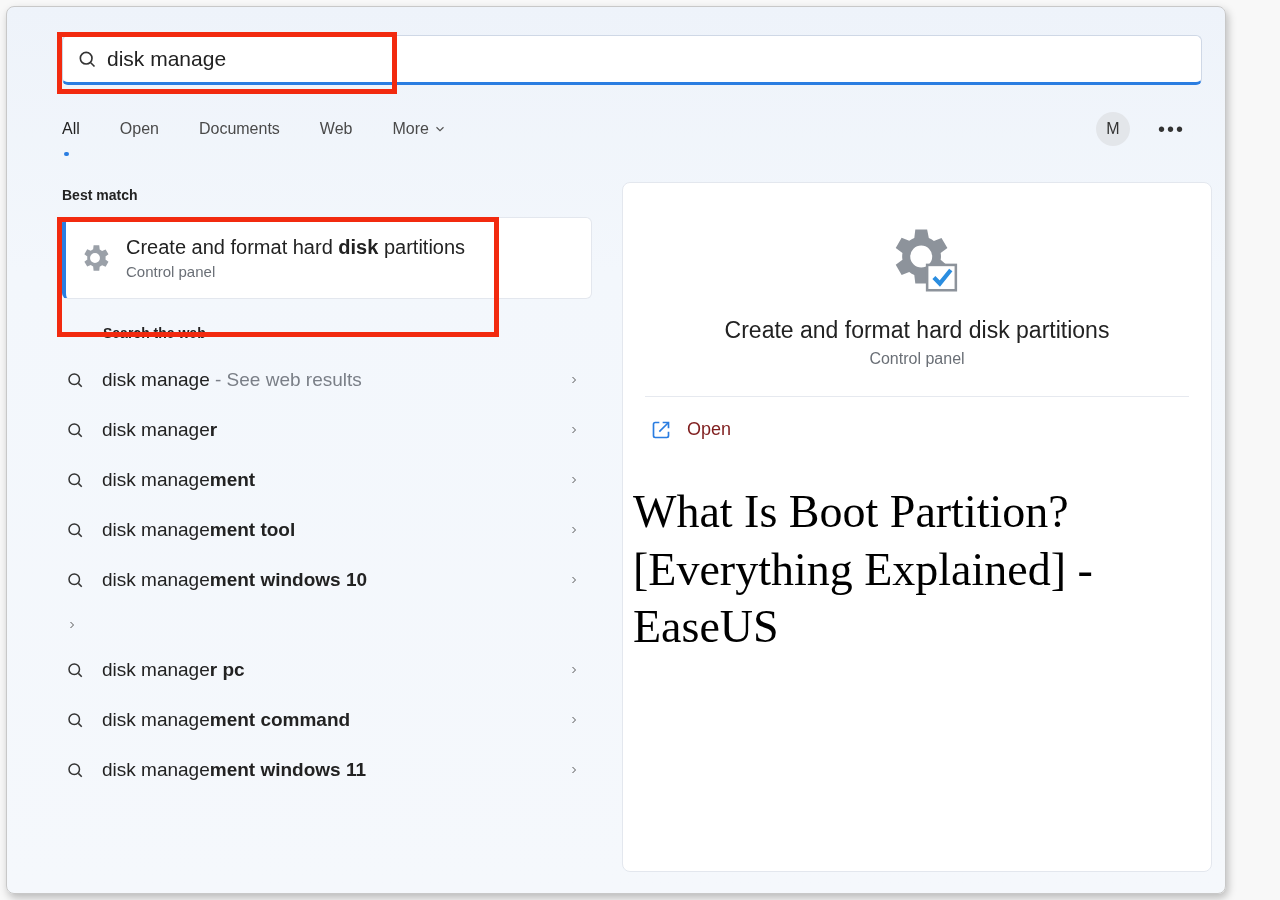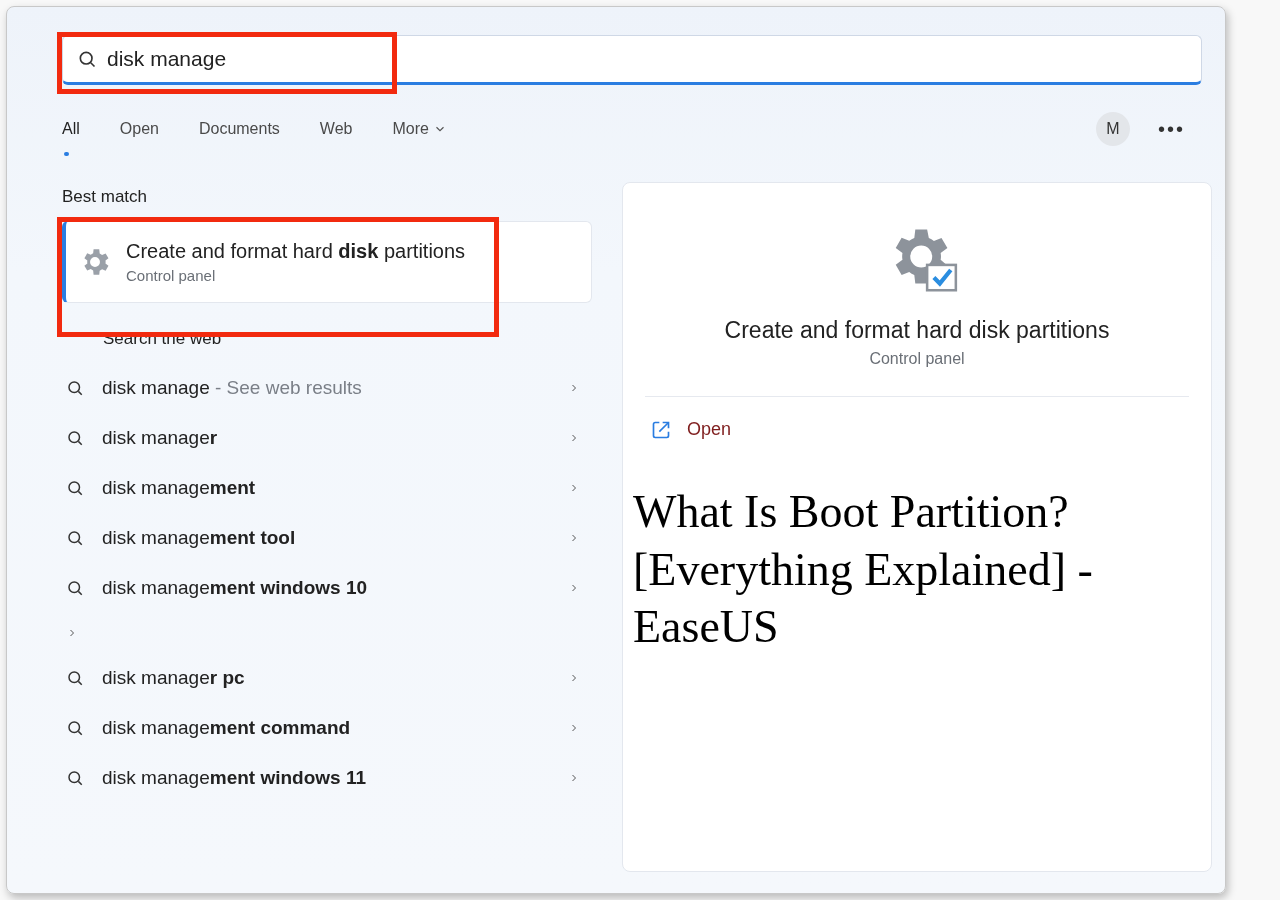--- a/index.html
+++ b/index.html
@@ -69,21 +69,21 @@
     width:34px; height:34px; border-radius:50%;
     background:#e3e6ea; display:flex; align-items:center; justify-content:center;
     font-size:16px; color:#333;
   }
   .ellipsis { color:#333; font-size:20px; letter-spacing:2px; }
 
   
   .left-col {
     position:absolute; left:55px; top:180px; width:530px;
   }
-  .section-label { font-weight:400; color:#222; font-size:17px; margin-bottom:14px; }
+  .section-label { font-weight:700; color:#222; font-size:14px; margin-bottom:14px; }
   .best-match {
     width: 530px;
     background:#fff;
     border:1px solid #e3e7ee;
     border-radius:6px;
     border-left:4px solid #2a7de1;
     padding: 18px 16px 18px 12px;
     display:flex; align-items:center; gap:14px;
     position:relative;
   }

